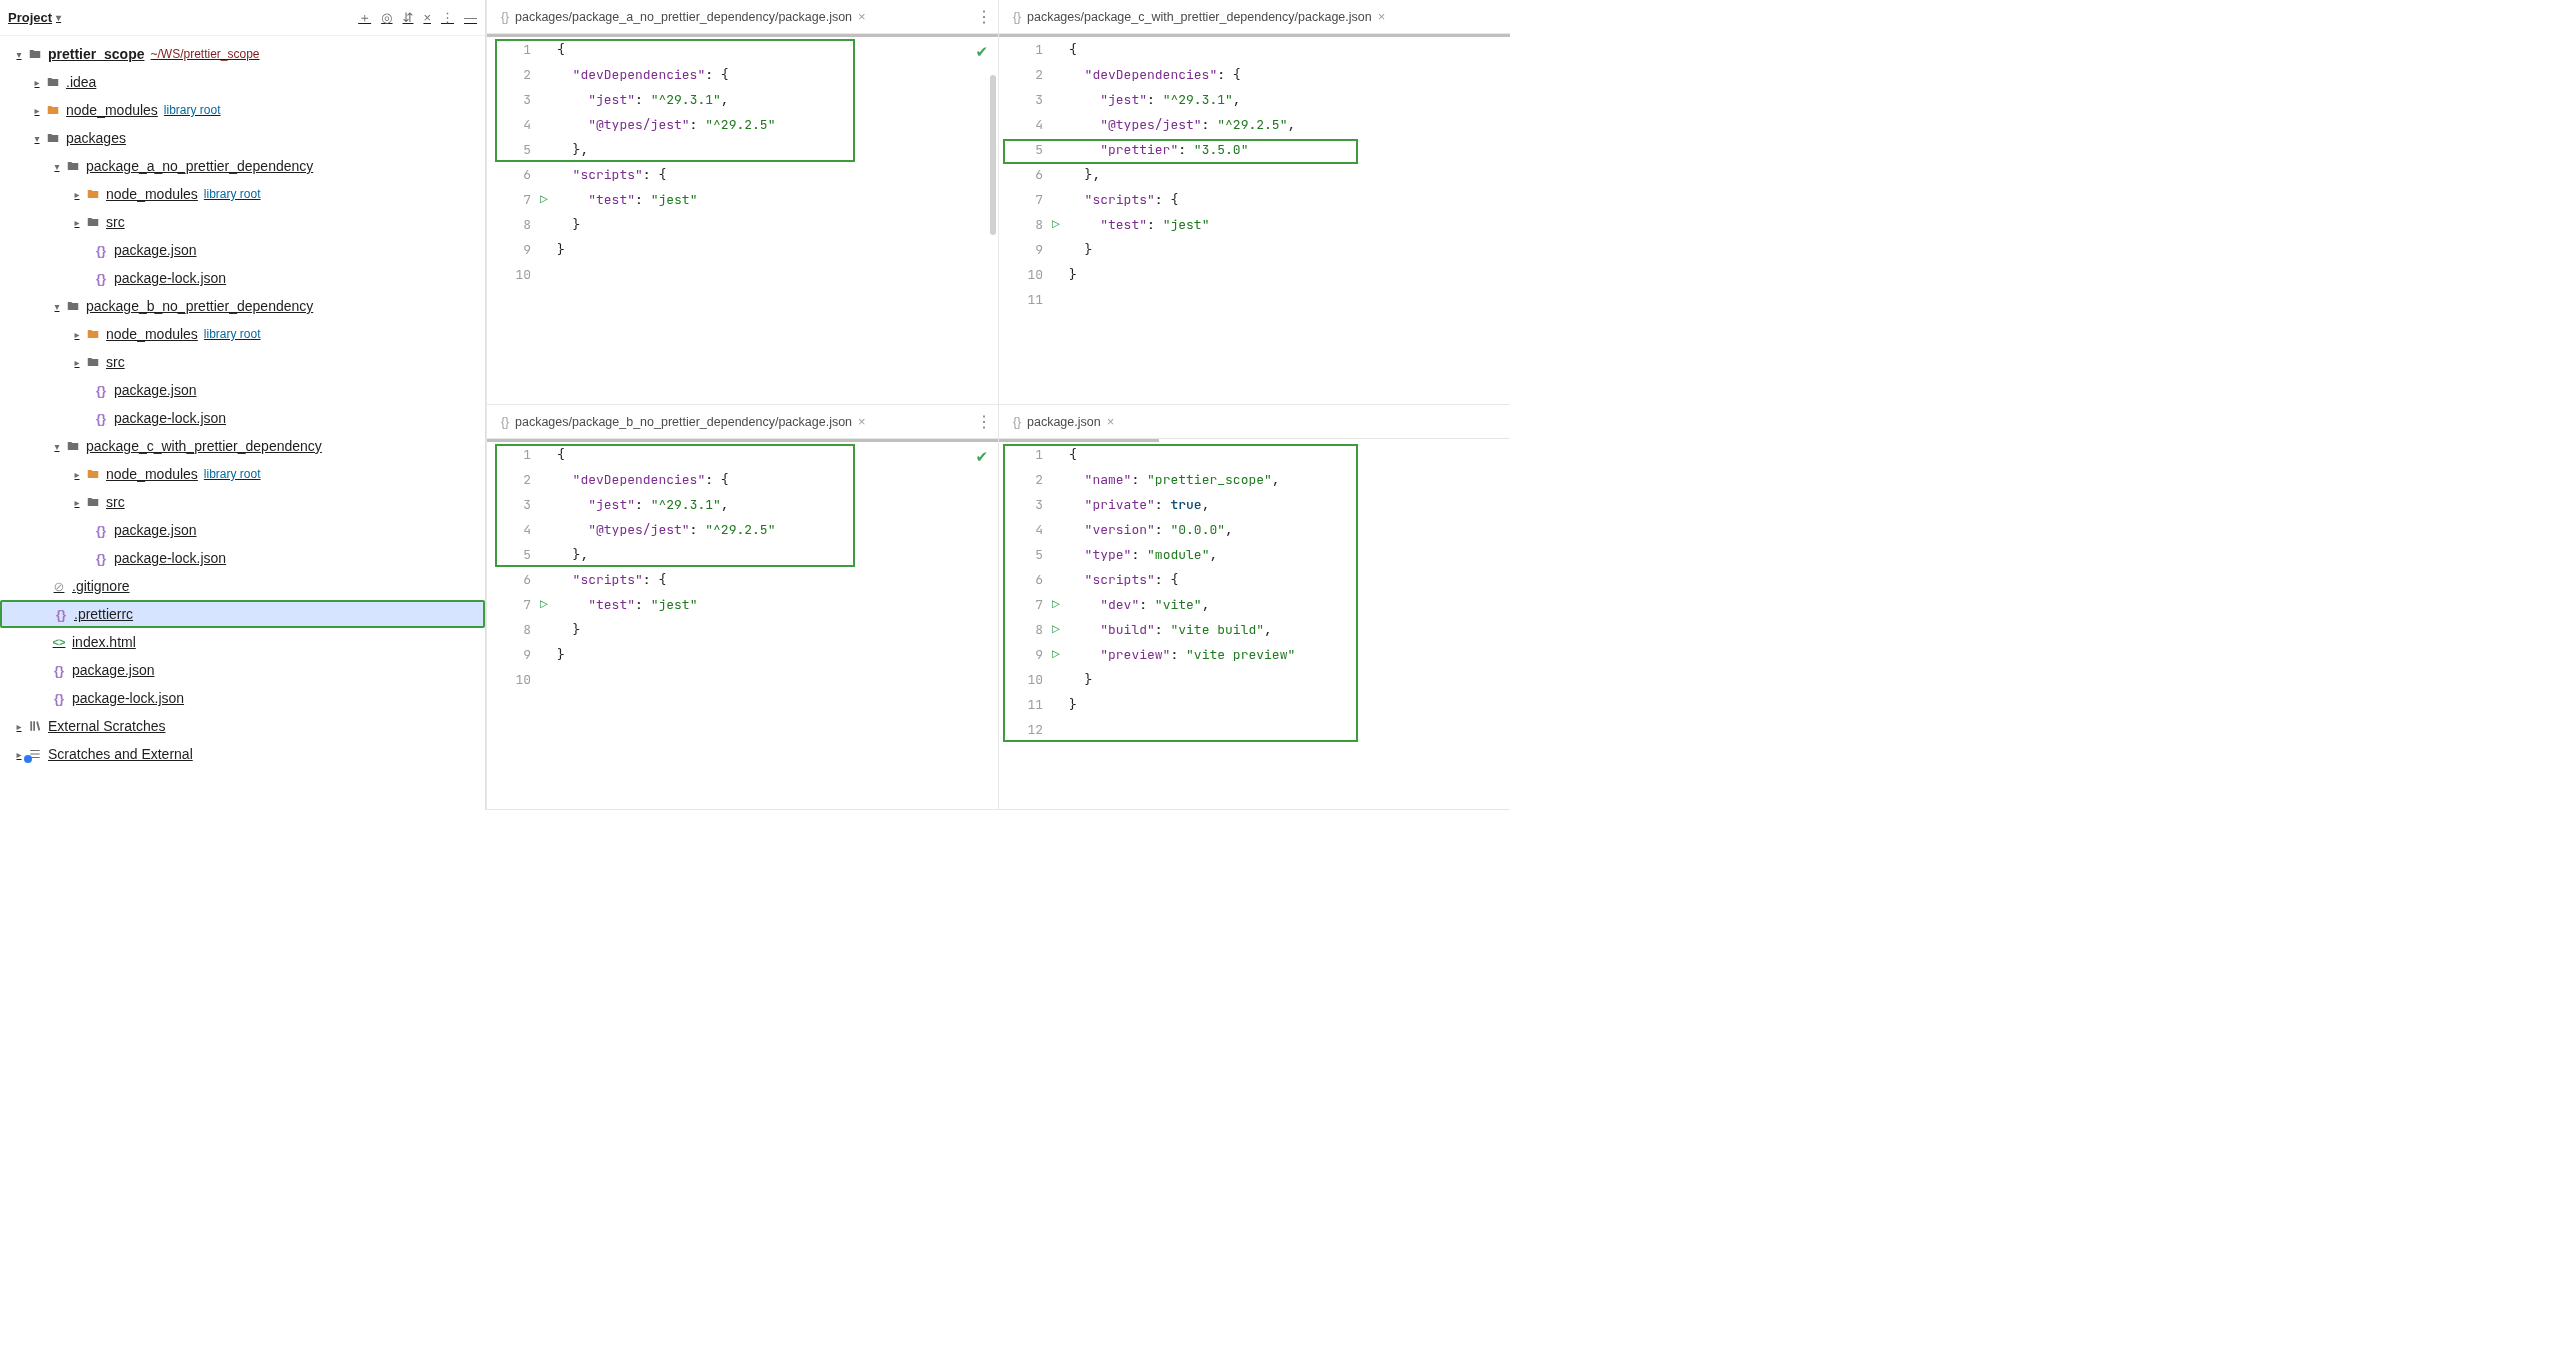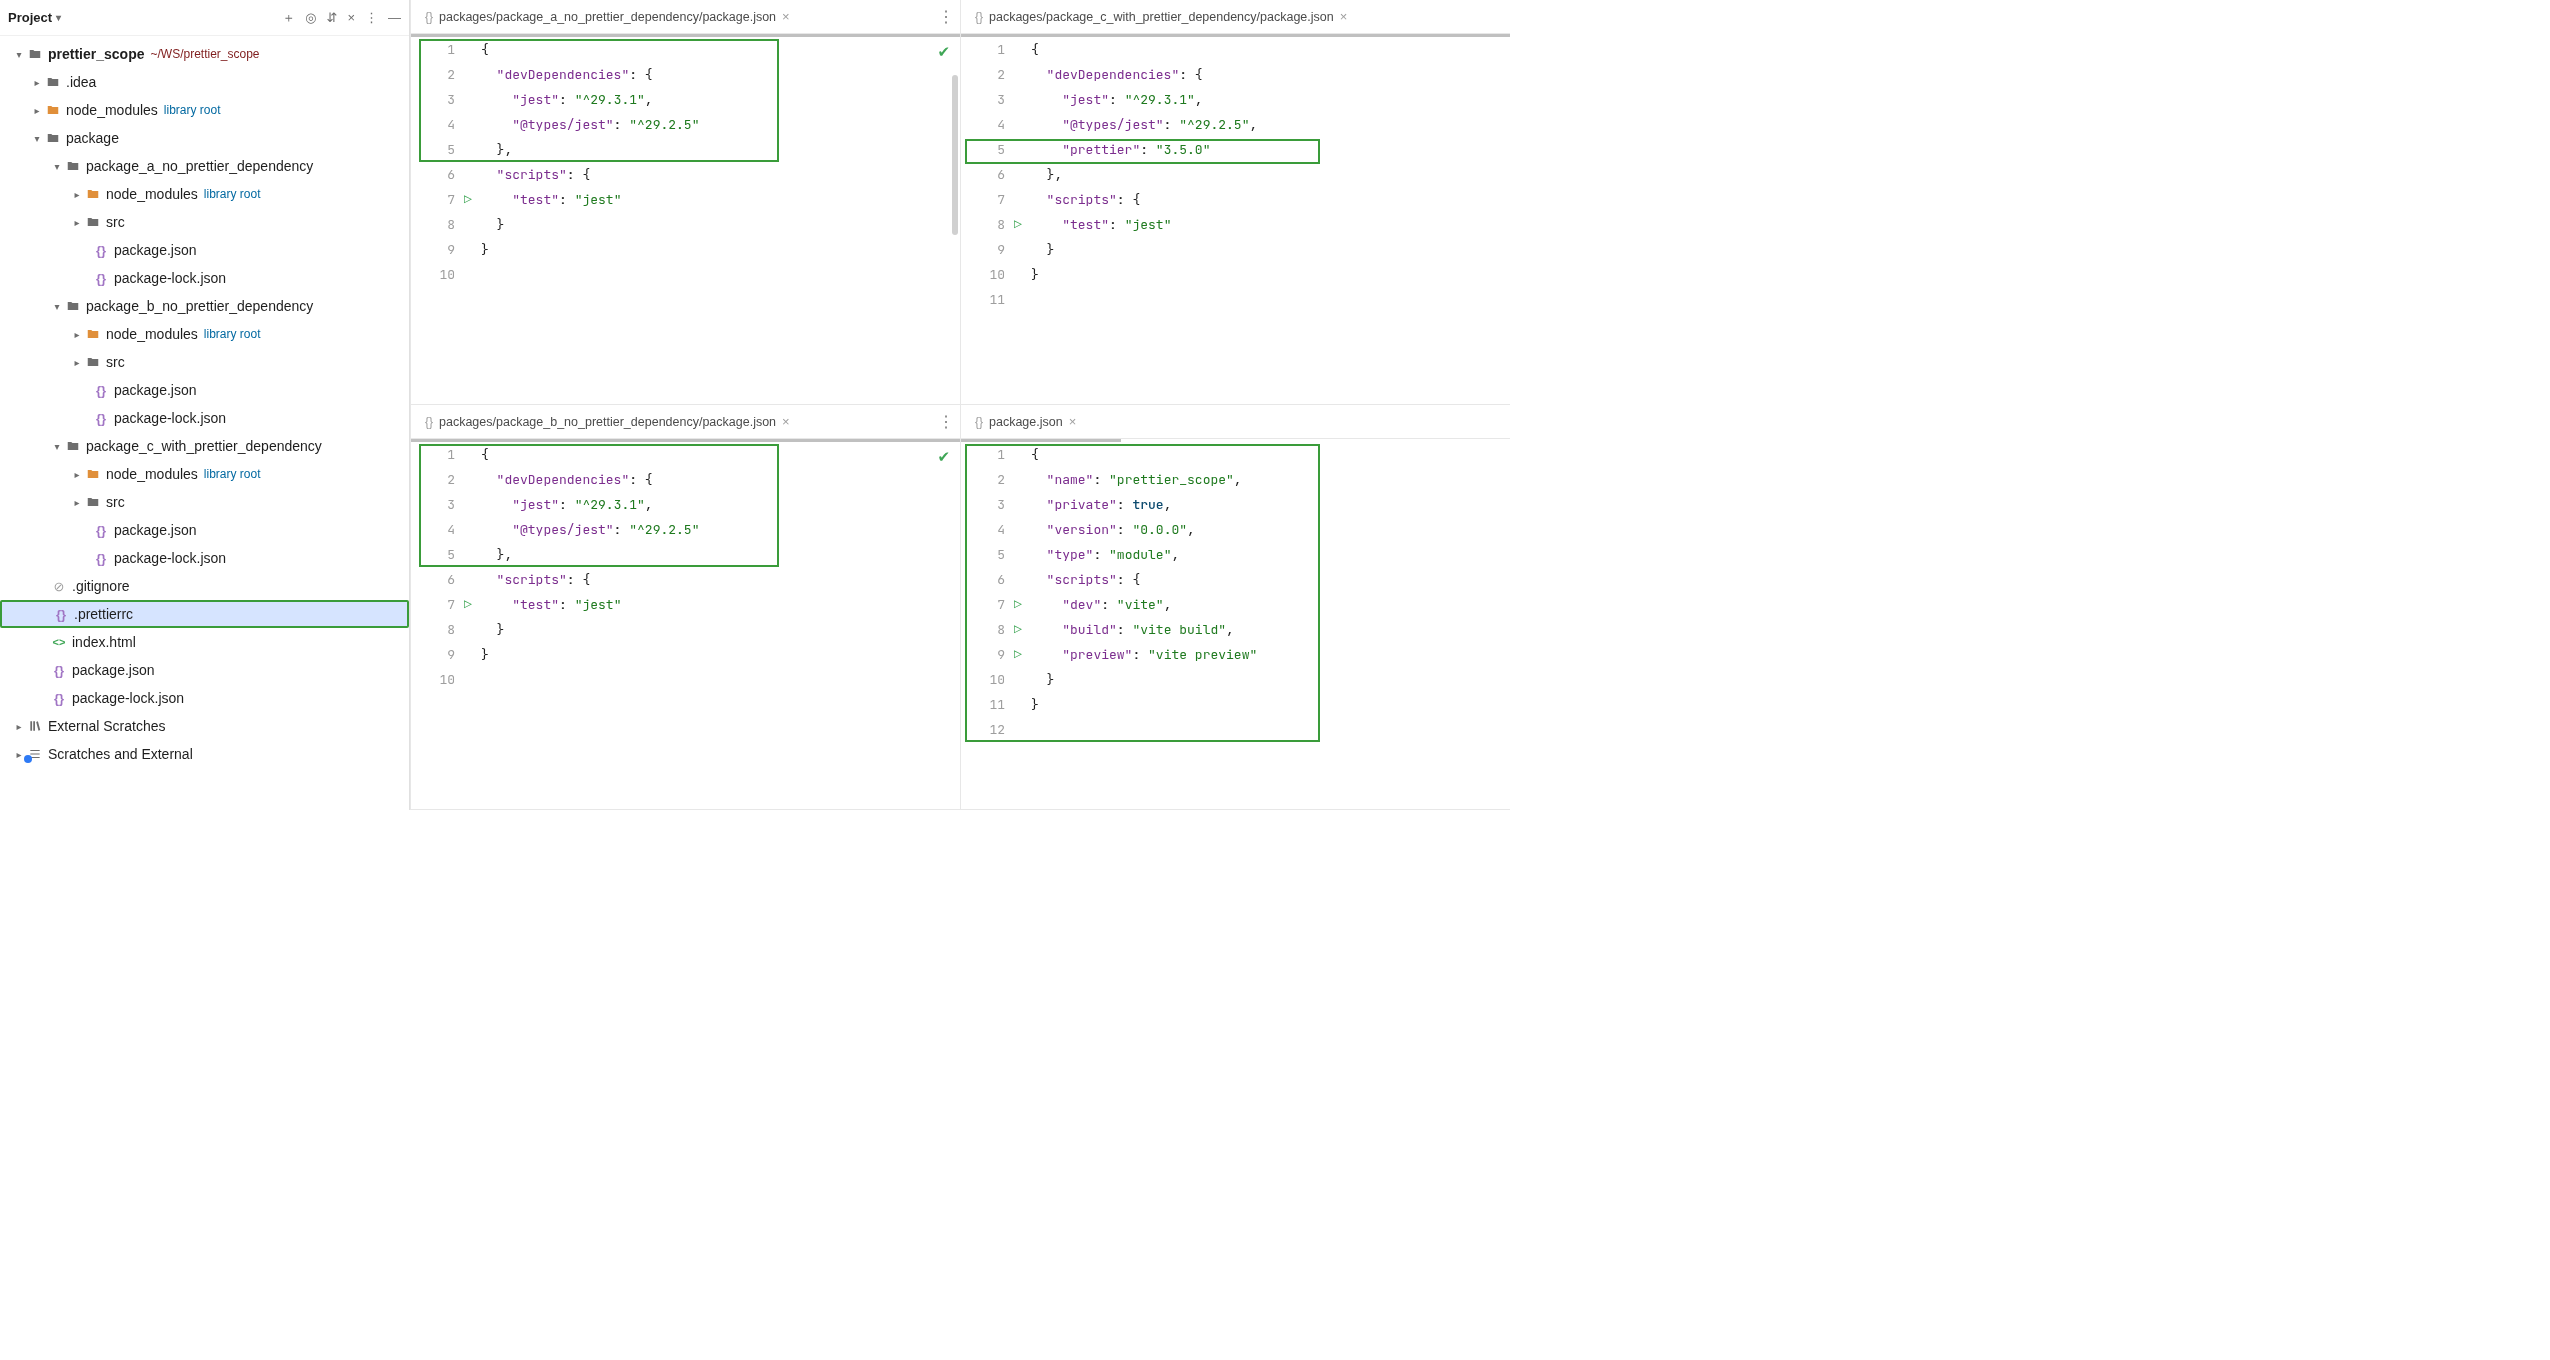--- a/index.html
+++ b/index.html
@@ -9,26 +9,27 @@
     color: #1e1e1e;
     background: #fff;
     display: flex;
     height: 810px;
     width: 1510px;
     overflow: hidden;
   }
 
   
   .sidebar {
-    width: 410px;
+    width: 486px;
     background: #fff;
     border-right: 1px solid #e0e0e0;
     display: flex;
     flex-direction: column;
     overflow: hidden;
+    text-decoration: underline;
   }
   .sidebar-header {
     height: 36px;
     display: flex;
     align-items: center;
     padding: 0 8px;
     border-bottom: 1px solid #f0f0f0;
   }
   .sidebar-title {
     font-weight: 600;
@@ -236,21 +237,21 @@
       <span class="lib-root">library root</span>
     </div>
 
     <div class="tree-row indent-1">
       <span class="arrow">▾</span>
       <span class="tree-icon folder-icon">
           <svg width="14" height="14" viewBox="0 0 24 24">
             <path d="M3 5h6l2 2h10v12H3z"></path>
           </svg>
         </span>
-      <span class="node-name">package</span>
+      <span class="node-name">packages</span>
     </div>
 
     <div class="tree-row indent-2">
       <span class="arrow">▾</span>
       <span class="tree-icon folder-icon">
           <svg width="14" height="14" viewBox="0 0 24 24">
             <path d="M3 5h6l2 2h10v12H3z"></path>
           </svg>
         </span>
       <span class="node-name">package_a_no_prettier_dependency</span>

